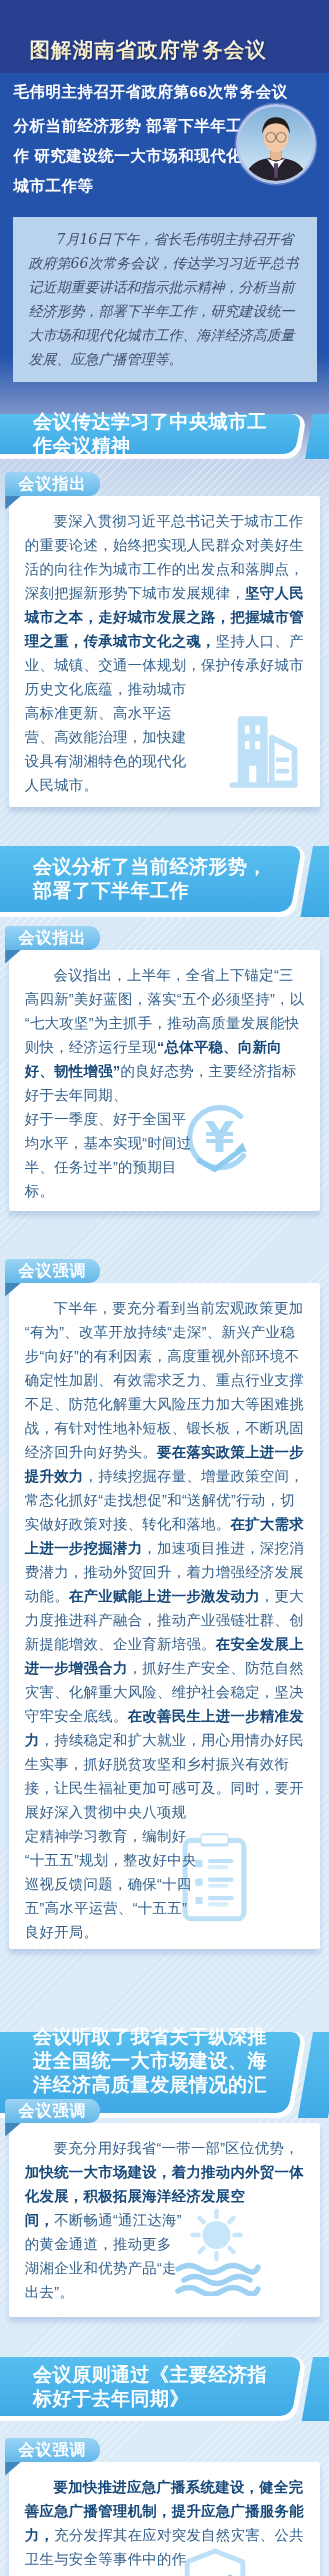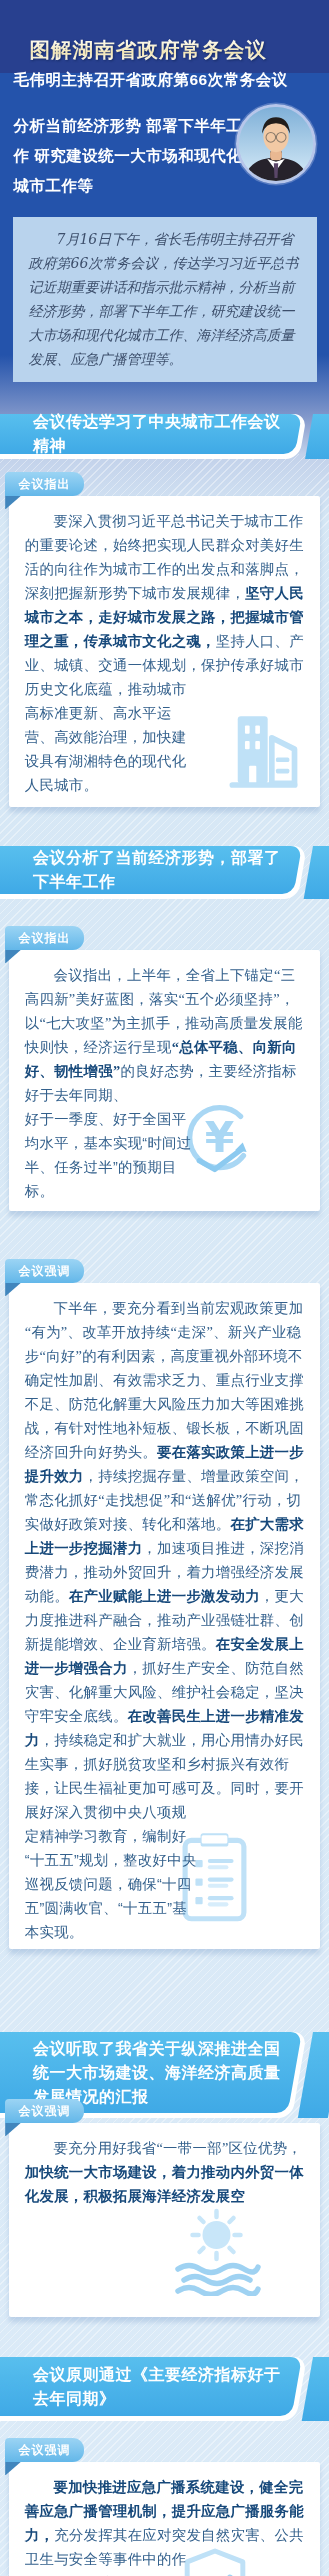--- a/index.html
+++ b/index.html
@@ -7,21 +7,21 @@
   #page{position:relative;width:330px;height:2870px;overflow:hidden;background:#d9e9f7;margin:0;}
 
   
   #hero{position:absolute;top:0;left:0;width:330px;height:454px;
     background:linear-gradient(180deg,#28408f 0px,#28408f 73px,#2453ab 73px,#2453ab 355px,#8298cb 417px,#c2d1ea 454px);}
   #main-title{position:absolute;top:19.6px;left:13.4px;margin:16px;width:309px;
     font-family:"DejaVu Serif","Liberation Serif",serif;font-size:20.6px;font-weight:bold;letter-spacing:1px;
     background:linear-gradient(180deg,#fffef5 10%,#f1e5b6 60%,#ffffff 100%);
     -webkit-background-clip:text;background-clip:text;color:transparent;
     filter:drop-shadow(1px 1.5px 1px rgba(8,25,70,.55));}
-  #headline{position:absolute;top:70px;left:13.4px;width:309px;color:#fff;font-size:15.5px;font-weight:bold;letter-spacing:0.5px;}
+  #headline{position:absolute;top:82px;left:13.4px;width:309px;color:#fff;font-size:15.5px;font-weight:bold;letter-spacing:0.5px;}
   #subheadline{position:absolute;top:111px;left:13.4px;width:233px;color:#fff;font-size:15.5px;font-weight:bold;line-height:30px;letter-spacing:0.5px;}
   #portrait{position:absolute;left:236px;top:104px;width:74px;height:74px;border-radius:50%;
     border:3.6px solid #b7c6ea;overflow:hidden;background:linear-gradient(180deg,#8fb9de,#d8ecf8);
     box-shadow:0 0 0 1.5px rgba(183,198,234,.35);}
   #intro-note{position:absolute;top:217px;left:13px;width:304px;height:165px;background:#b9d3ed;box-sizing:border-box;padding:10.3px 15.5px;}
   #intro-note p{margin:0;text-indent:2em;font-family:"DejaVu Serif","Liberation Serif",serif;font-style:italic;
     font-size:14px;line-height:24px;color:#3c4e6b;}
 
   
   #main-bg{position:absolute;top:454px;left:0;width:330px;height:2319px;
@@ -31,38 +31,38 @@
 
   
   .banner{position:absolute;left:0;width:330px;}
   .banner .b-white,.banner .b-blue,.banner .b-accent{transform:skewX(-10deg);transform-origin:top left;}
   .banner .b-white{position:absolute;top:0;left:-36px;right:23px;bottom:-4.6px;background:#fff;border-radius:13.4px;}
   .banner .b-blue{position:absolute;top:0;left:-36px;right:28px;bottom:0;
     background:linear-gradient(180deg,#58bfee,#3fa9e6);border-radius:11.3px;}
   .banner .b-accent{position:absolute;top:0;right:-13.4px;width:30px;bottom:-4.6px;
     background:linear-gradient(180deg,#58bfee,#3fa9e6);}
   .banner .banner-text{position:relative;z-index:3;height:100%;display:flex;align-items:center;
-    padding:0 49px 0 33px;color:#fff;font-size:16px;font-weight:bold;line-height:24px;letter-spacing:0.5px;}
+    padding:0 49px 0 33px;color:#fff;font-size:19px;font-weight:bold;line-height:24px;letter-spacing:0.5px;}
   #banner1{top:414px;height:40px;}
-  #banner2{top:846px;height:48px;}
+  #banner2{top:846px;height:66px;}
   #banner3{top:1993px;height:81px;margin-top:39px;}
   #banner4{top:2357px;height:59px;}
 
   
   .tab{position:absolute;left:5.2px;height:24px;padding:0 13.4px;display:inline-flex;align-items:center;
-    background:linear-gradient(180deg,#9bd4f4,#63b7e9);color:#fff;font-size:12px;font-weight:bold;
+    background:linear-gradient(180deg,#9bd4f4,#63b7e9);color:#fff;font-size:16px;font-weight:bold;
     letter-spacing:1px;border-radius:4.1px 11.3px 11.3px 0;z-index:5;}
   .tab .fold{position:absolute;left:0;top:100%;width:15.5px;height:13.4px;background:#4186bd;
     clip-path:polygon(0 0,100% 0,0 100%);}
   #tab1{top:472px;} #tab2{top:926px;} #tab3{top:1259px;} #tab4{top:2099px;} #tab5{top:2438px;}
 
   
   .card{position:absolute;left:9.3px;width:311px;background:#fff;box-sizing:border-box;
     padding:13.4px 15.5px;border-radius:2.1px;box-shadow:0 4.1px 5.2px rgba(100,140,190,.28);overflow:hidden;}
-  .card p.full{margin:0;text-indent:2em;font-family:Liberation Serif, serif;}
+  .card p.full{margin:0;text-indent:2em;}
   .card .full,.card .narrow{font-size:14.4px;line-height:24px;color:#33608c;letter-spacing:0.3px;}
   .card b{color:#17497b;font-weight:bold;}
   .card .narrow{position:relative;z-index:2;}
   .card .cicon{position:absolute;z-index:1;}
   #card1{top:496px;height:311px;} #card1 .narrow{width:173px;}
   #card2{top:950px;height:261px;} #card2 .narrow{width:173px;}
   #card3{top:1283px;height:666px;} #card3 .narrow{width:175px;}
   #card4{top:2123px;height:194px;} #card4 .narrow{width:160px;}
   #card5{top:2462px;height:185px;} #card5 .narrow{width:165px;}
   #icon-building{right:14.4px;top:216px;}
@@ -165,21 +165,21 @@
       </svg>
     </div>
   </div>
 
   <div class="tab" id="tab3">
     <span>会议强调</span>
     <i class="fold"></i>
   </div>
   <div class="card" id="card3">
     <p class="full"><span>下半年，要充分看到当前宏观政策更加“有为”、改革开放持续“走深”、新兴产业稳步“向好”的有利因素，高度重视外部环境不确定性加剧、有效需求乏力、重点行业支撑不足、防范化解重大风险压力加大等困难挑战，有针对性地补短板、锻长板，不断巩固经济回升向好势头。</span><b>要在落实政策上进一步提升效力</b><span>，持续挖掘存量、增量政策空间，常态化抓好“走找想促”和“送解优”行动，切实做好政策对接、转化和落地。</span><b>在扩大需求上进一步挖掘潜力</b><span>，加速项目推进，深挖消费潜力，推动外贸回升，着力增强经济发展动能。</span><b>在产业赋能上进一步激发动力</b><span>，更大力度推进科产融合，推动产业强链壮群、创新提能增效、企业育新培强。</span><b>在安全发展上进一步增强合力</b><span>，抓好生产安全、防范自然灾害、化解重大风险、维护社会稳定，坚决守牢安全底线。</span><b>在改善民生上进一步精准发力</b><span>，持续稳定和扩大就业，用心用情办好民生实事，抓好脱贫攻坚和乡村振兴有效衔接，让民生福祉更加可感可及。同时，要开展好深入贯彻中央八项规</span></p>
-    <div class="narrow"><span>定精神学习教育，编制好“十五五”规划，整改好中央巡视反馈问题，确保“十四五”圆满收官、“十五五”基本实现。</span></div>
+    <div class="narrow"><span>定精神学习教育，编制好“十五五”规划，整改好中央巡视反馈问题，确保“十四五”高水平运营、“十五五”良好开局。</span></div>
     <div class="cicon" id="icon-clipboard">
       <svg width="67" height="93" viewBox="0 0 130 180">
         <rect x="8" y="20" width="114" height="152" rx="12" fill="none" stroke="#bfe1f7" stroke-width="10"></rect>
         <rect x="38" y="6" width="54" height="26" rx="5" fill="#bfe1f7"></rect>
         <rect x="40" y="10" width="50" height="16" rx="3" fill="#fff"></rect>
         <rect x="28" y="58" width="14" height="14" rx="2" fill="#bfe1f7"></rect>
         <rect x="52" y="56" width="50" height="8" rx="4" fill="#bfe1f7"></rect>
         <rect x="52" y="68" width="40" height="8" rx="4" fill="#d7edfb"></rect>
         <rect x="28" y="94" width="14" height="14" rx="2" fill="#bfe1f7"></rect>
         <rect x="52" y="92" width="50" height="8" rx="4" fill="#bfe1f7"></rect>
@@ -199,20 +199,21 @@
         <span>会议听取了我省关于纵深推进全国统一大市场建设、海洋经济高质量发展情况的汇报</span>
       </div>
   </div>
 
   <div class="tab" id="tab4">
     <span>会议强调</span>
     <i class="fold"></i>
   </div>
   <div class="card" id="card4">
     <p class="full"><span>要充分用好我省“一带一部”区位优势，</span><b>加快统一大市场建设，着力推动内外贸一体化发展，积极拓展海洋经济发展空</b></p>
+    <div class="narrow"><b>间，</b><span>不断畅通“通江达海”的黄金通道，推动更多湖湘企业和优势产品“走出去”。</span></div>
     <div class="cicon" id="icon-sunsea">
       <svg width="95" height="90" viewBox="0 0 190 180">
         <circle cx="95" cy="58" r="28" fill="#c8e6f9"></circle>
         <g stroke="#c8e6f9" stroke-width="9" stroke-linecap="round">
           <line x1="95" y1="10" x2="95" y2="22"></line>
             <line x1="95" y1="94" x2="95" y2="106"></line>
           <line x1="47" y1="58" x2="59" y2="58"></line>
             <line x1="131" y1="58" x2="143" y2="58"></line>
           <line x1="61" y1="24" x2="69" y2="32"></line>
             <line x1="121" y1="84" x2="129" y2="92"></line>

